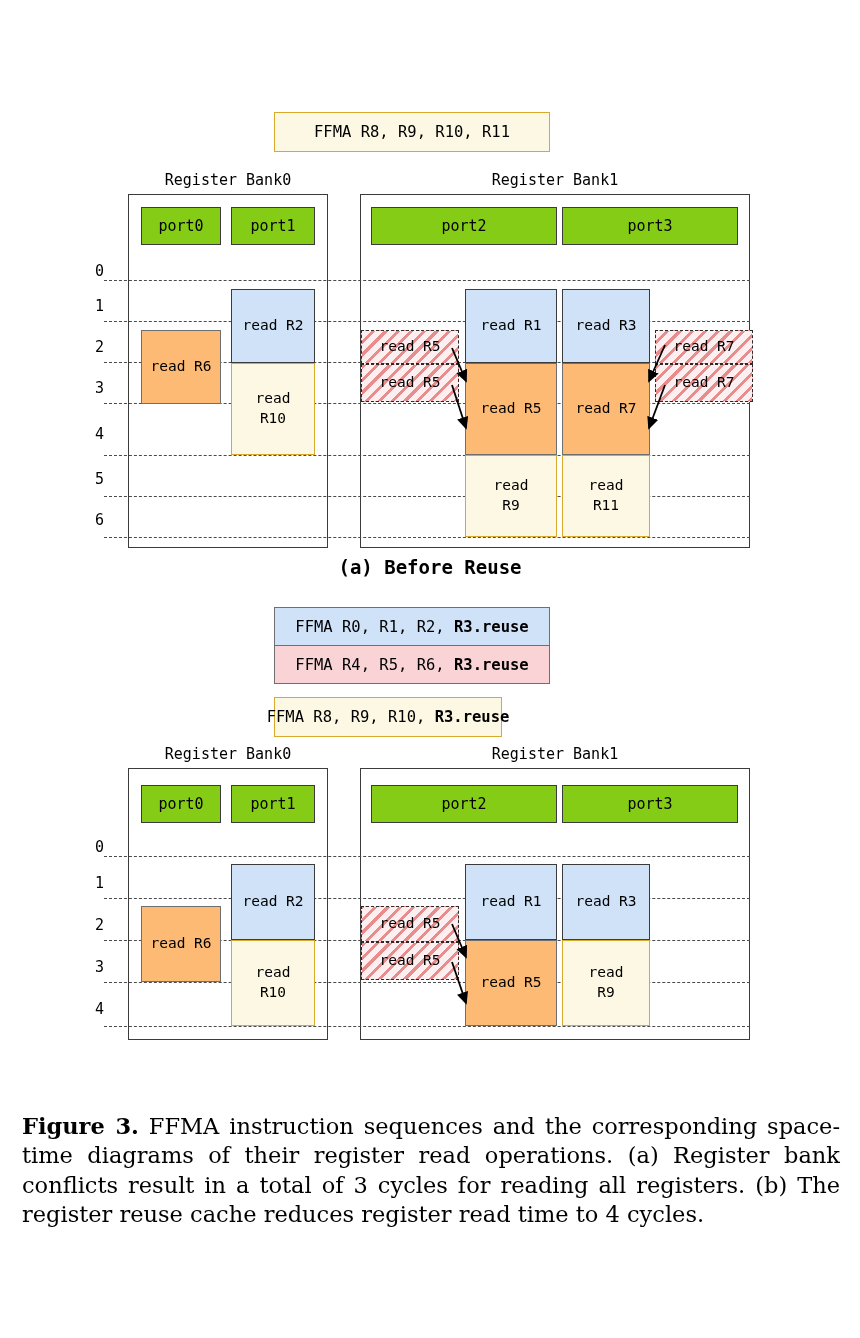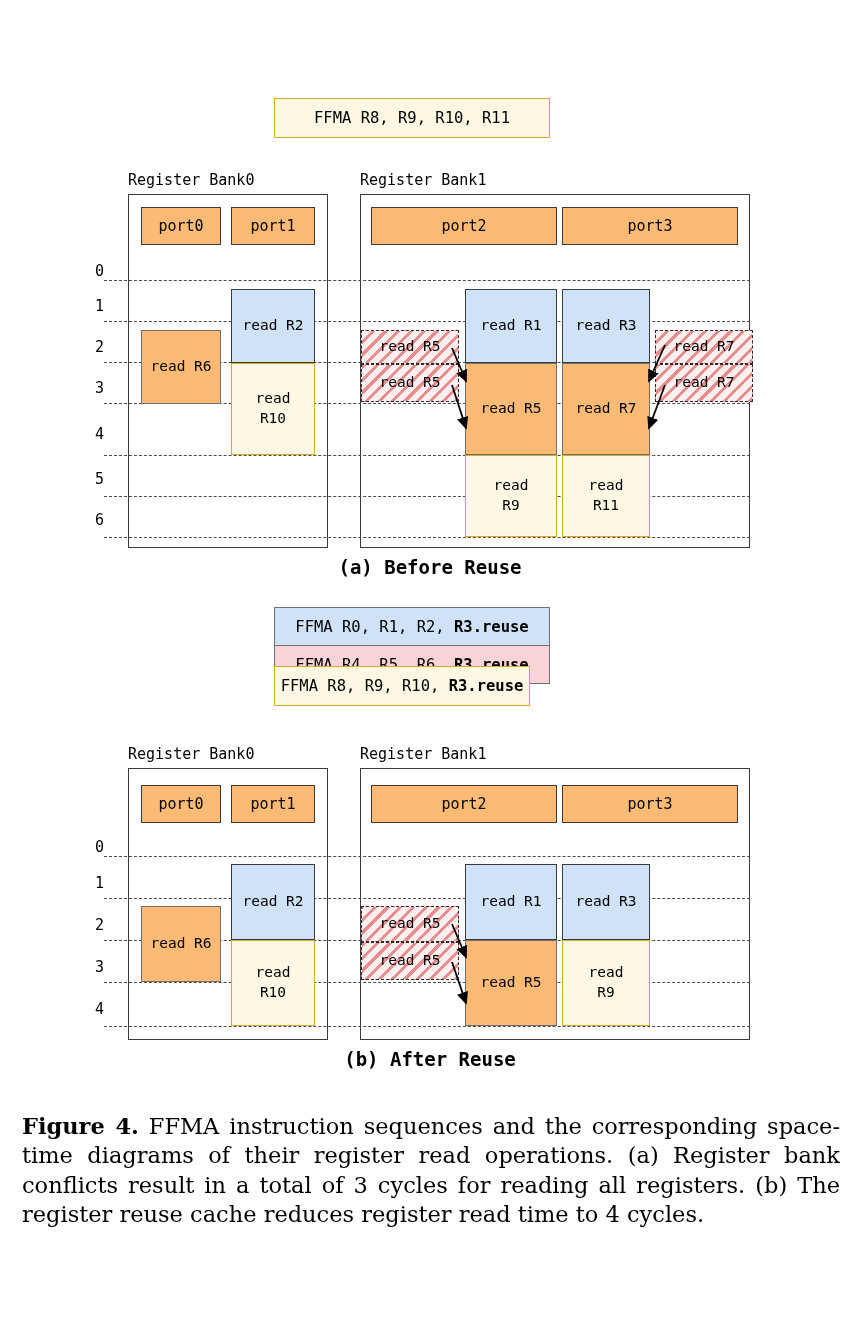--- a/index.html
+++ b/index.html
@@ -26,41 +26,42 @@
     font-family: "DejaVu Sans Mono", monospace;
     font-size: 15.5px;
     letter-spacing: 0px;
     display: flex;
     align-items: center;
     justify-content: center;
     white-space: pre;
   }
   .instr.blue   { background: #cfe2f8; border: 1px solid #6f6f6f; }
   .instr.pink   { background: #f9d3d6; border: 1px solid #6f6f6f; }
-  .instr.cream  { background: #fdf8e3; border: 1px solid #d8a92a; }
+  .instr.cream  { background: #fdf8e3; border: 1px solid #d8a92a; margin-top: 14px; }
   .instr b { font-weight: bold; }
 
   
   .bank-title {
     position: absolute;
     font-family: "DejaVu Sans Mono", monospace;
     font-size: 15px;
+    text-align: center;
     white-space: pre;
   }
   .bank-frame {
     position: absolute;
     box-sizing: border-box;
     border: 1.6px solid #3b3b3b;
     background: transparent;
   }
   .port-box {
     position: absolute;
     box-sizing: border-box;
     border: 1.6px solid #3b3b3b;
-    background: #fdba74;
+    background: #84cc16;
     font-family: "DejaVu Sans Mono", monospace;
     font-size: 15px;
     display: flex;
     align-items: center;
     justify-content: center;
     white-space: pre;
     z-index: 4;
   }
 
   
@@ -243,21 +244,21 @@
 
   <div class="subcap" style="left:0px; top:556px;">(a) Before Reuse</div>
 
   <div class="instr-list" style="left:274px; top:607px; width:276px; height:116px;">
     <div class="instr blue" style="top:0px; width:276px; height:39px;">
       <span>FFMA R0, R1, R2, </span><b>R3.reuse</b>
     </div>
     <div class="instr pink" style="top:38px; width:276px; height:39px;">
       <span>FFMA R4, R5, R6, </span><b>R3.reuse</b>
     </div>
-    <div class="instr cream" style="top:59px; width:256px; height:40px;">
+    <div class="instr cream" style="top:76px; width:228px; height:40px;">
       <span>FFMA R8, R9, R10, </span><b>R3.reuse</b>
     </div>
   </div>
 
   <div class="bank-title" style="left:128px; top:745px; width:200px;">Register Bank0</div>
   <div class="bank-title" style="left:360px; top:745px; width:390px;">Register Bank1</div>
 
   <div class="bank-frame" style="left:128px; top:768px; width:200px; height:272px;"></div>
   <div class="bank-frame" style="left:360px; top:768px; width:390px; height:272px;"></div>
 
@@ -309,19 +310,18 @@
   </div>
   <div class="cell hatch" style="left:361px; top:942px; width:98px; height:38px;">
     <span class="cell-text">read R5</span>
   </div>
 
   <svg class="arrows" viewBox="0 0 860 1338">
     <line x1="452" y1="924" x2="466" y2="957" stroke="#000" stroke-width="1.8" marker-end="url(#arrowhead)"></line>
     <line x1="452" y1="962" x2="466" y2="1003" stroke="#000" stroke-width="1.8" marker-end="url(#arrowhead)"></line>
   </svg>
 
-  <div class="subcap" style="left:0px; top:1048px;">(b) After Reuse</div>
 
   <div class="figcap">
-    <b>Figure 4.</b><span> FFMA instruction sequences and the corresponding space-time diagrams of their register read operations. (a) Register bank conflicts result in a total of 3 cycles for reading all registers. (b) The register reuse cache reduces register read time to 4 cycles.</span>
+    <b>Figure 3.</b><span> FFMA instruction sequences and the corresponding space-time diagrams of their register read operations. (a) Register bank conflicts result in a total of 3 cycles for reading all registers. (b) The register reuse cache reduces register read time to 4 cycles.</span>
   </div>
 
 </div>
 
 </body></html>

